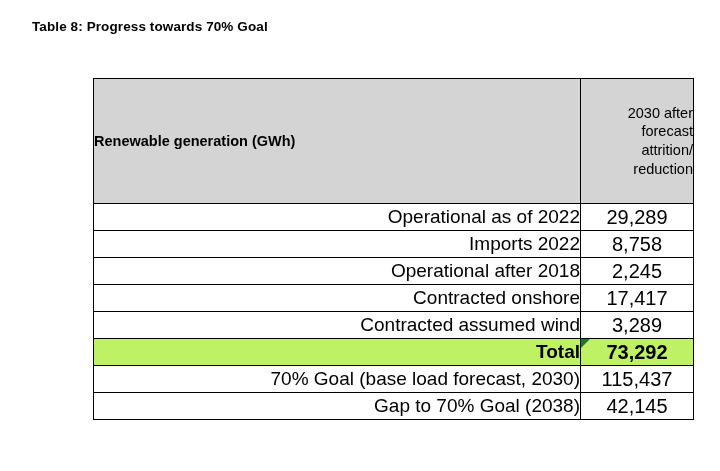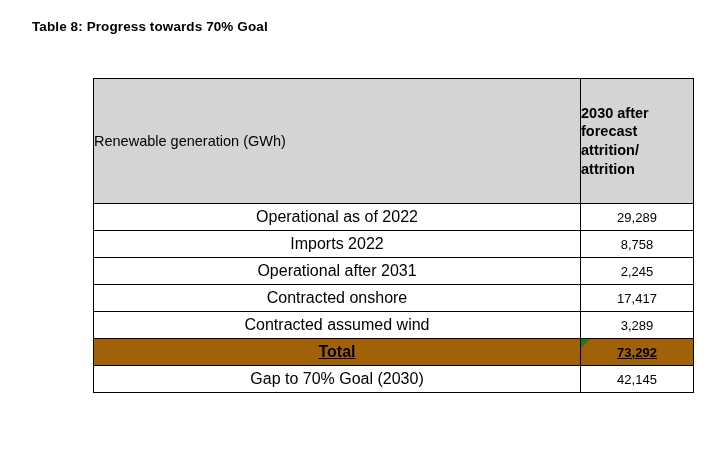--- a/index.html
+++ b/index.html
@@ -44,54 +44,53 @@
   .col-value { width: 113px; }
 
   .head-row th {
     background: #d4d4d4;
     height: 124px;
   }
   .head-label {
     text-align: left;
     padding: 0 0 0 9px;
     font-size: 14.5px;
-    font-weight: normal;
+    font-weight: bold;
     vertical-align: middle;
   }
   .head-value {
-    text-align: left;
+    text-align: right;
     font-size: 14.5px;
-    font-weight: bold;
+    font-weight: normal;
     line-height: 1.28;
     padding: 0 4px;
     vertical-align: middle;
   }
   .head-value .lines {
     display: block;
   }
   .head-value .lines span {
     display: block;
   }
 
   tbody tr td {
     height: 26px;
   }
   td.label {
-    text-align: center;
+    text-align: right;
     padding-left: 9px;
-    font-size: 16px;
+    font-size: 19px;
   }
   td.value {
     text-align: center;
-    font-size: 13px;
+    font-size: 20px;
   }
   tr.total td {
-    background: #a16207;
+    background: #bef264;
     font-weight: bold;
-    text-decoration: underline;
   }
   tr.total td.value {
     position: relative;
   }
   
   tr.total td.value .corner-mark {
     position: absolute;
     left: 0;
     top: 0;
     width: 0;
@@ -112,52 +111,56 @@
       <col class="col-value">
     </colgroup>
     <thead>
       <tr class="head-row">
         <th class="head-label">Renewable generation (GWh)</th>
         <th class="head-value">
           <span class="lines">
             <span>2030 after</span>
             <span>forecast</span>
             <span>attrition/</span>
-            <span>attrition</span>
+            <span>reduction</span>
           </span>
         </th>
       </tr>
     </thead>
     <tbody>
       <tr>
         <td class="label">Operational as of 2022</td>
         <td class="value">29,289</td>
       </tr>
       <tr>
         <td class="label">Imports 2022</td>
         <td class="value">8,758</td>
       </tr>
       <tr>
-        <td class="label">Operational after 2031</td>
+        <td class="label">Operational after 2018</td>
         <td class="value">2,245</td>
       </tr>
       <tr>
         <td class="label">Contracted onshore</td>
         <td class="value">17,417</td>
       </tr>
       <tr>
         <td class="label">Contracted assumed wind</td>
         <td class="value">3,289</td>
       </tr>
       <tr class="total">
         <td class="label">Total</td>
         <td class="value">
           <span class="corner-mark"></span>
           <span>73,292</span>
         </td>
       </tr>
       <tr>
-        <td class="label">Gap to 70% Goal (2030)</td>
+        <td class="label">70% Goal (base load forecast, 2030)</td>
+        <td class="value">115,437</td>
+      </tr>
+      <tr>
+        <td class="label">Gap to 70% Goal (2038)</td>
         <td class="value">42,145</td>
       </tr>
     </tbody>
   </table>
 </div>
 
 </body></html>

